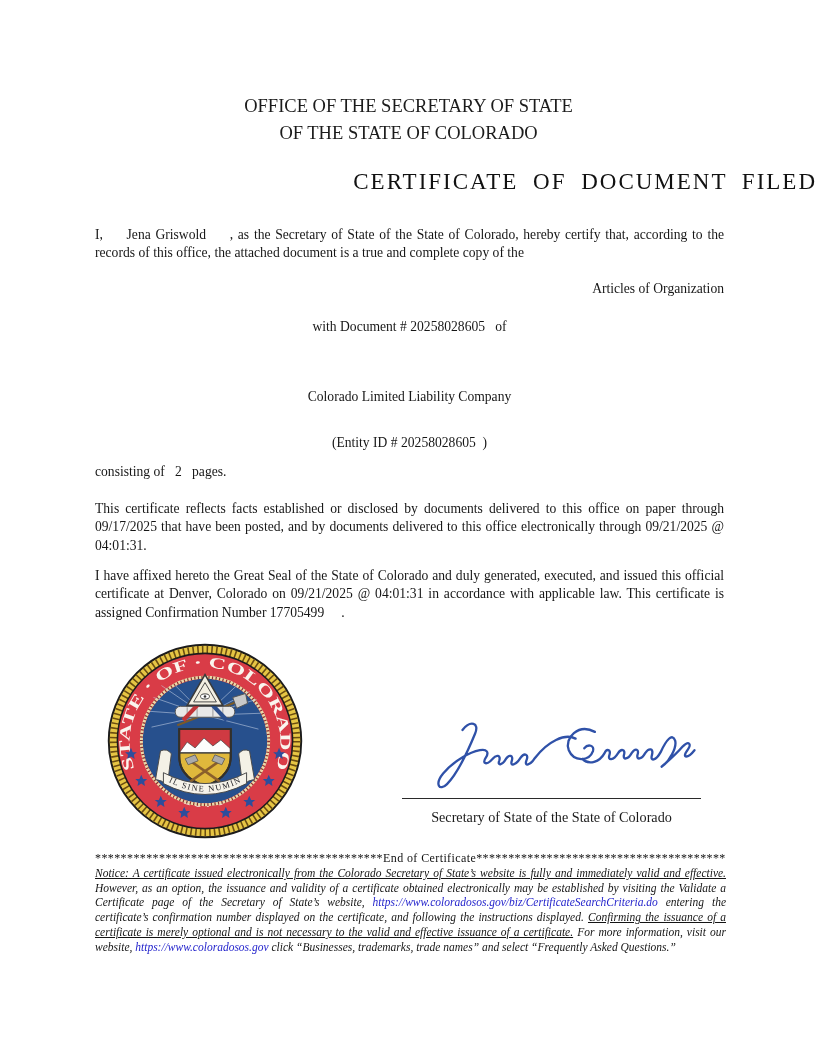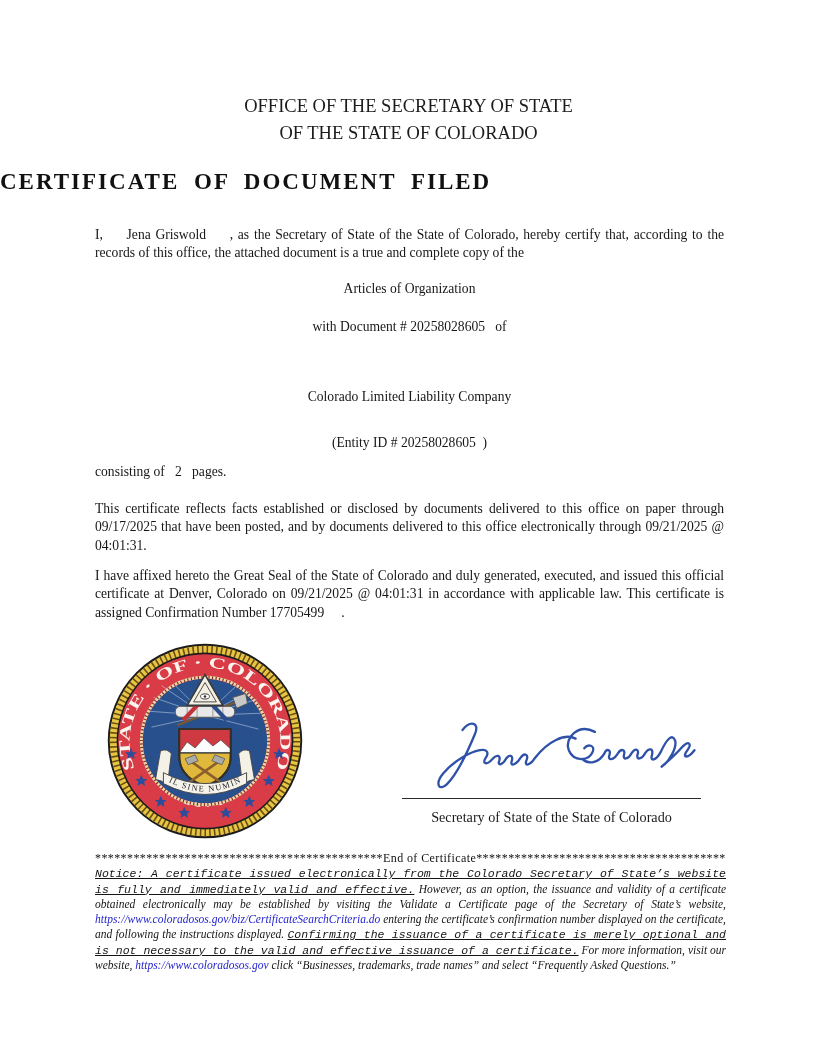--- a/index.html
+++ b/index.html
@@ -10,21 +10,21 @@
     font-family:"Liberation Serif", serif;
     color:#161616;
     overflow:hidden;
   }
   .doc-header{
     position:absolute;top:93px;left:0;width:100%;
     text-align:center;font-size:18.5px;line-height:27px;color:#1b1b1b;
   }
   .doc-title{
     position:absolute;top:169px;left:0;width:100%;
-    text-align:left;font-size:23px;font-weight:bold;
+    text-align:right;font-size:23px;font-weight:normal;
     letter-spacing:2px;word-spacing:7px;color:#111;
   }
   .para{
     position:absolute;left:95px;width:629px;
     font-size:13.6px;line-height:18.4px;text-align:justify;
   }
   .center-line{
     position:absolute;left:95px;width:629px;
     font-size:13.6px;text-align:center;
   }
@@ -39,39 +39,39 @@
   .end-line{
     position:absolute;left:95px;top:851px;width:630px;
     font-size:12px;white-space:nowrap;overflow:hidden;text-align:center;
     letter-spacing:0.4px;color:#111;
   }
   .notice{
     position:absolute;left:95px;top:866px;width:631px;
     font-size:11.5px;line-height:14.7px;font-style:italic;text-align:justify;
     color:#141414;
   }
-  .seg-underline{text-decoration:underline;font-family:Liberation Mono, monospace;}
+  .seg-underline{text-decoration:underline;}
   .seg-link{color:#2424cc;}
   .seg-value{white-space:pre;}
 </style>
 </head>
 <body>
 
 <div class="page">
 
   <div class="doc-header">
     <div>OFFICE OF THE SECRETARY OF STATE</div>
     <div>OF THE STATE OF COLORADO</div>
   </div>
 
   <div class="doc-title">CERTIFICATE OF DOCUMENT FILED</div>
 
   <div class="para" style="top:226px;"><span>I,&nbsp;&nbsp;&nbsp;&nbsp;&nbsp;</span><span class="seg-value">Jena Griswold</span><span>&nbsp;&nbsp;&nbsp;&nbsp;&nbsp;, as the Secretary of State of the State of Colorado, hereby certify that, according to the records of this office, the attached document is a true and complete copy of the</span></div>
 
-  <div class="center-line" style="top:281px;">Articles of Organization</div>
+  <div class="center-line" style="top:281px;text-align:right;">Articles of Organization</div>
 
   <div class="center-line" style="top:319px;"><span>with Document # </span><span class="seg-value">20258028605</span><span>&nbsp;&nbsp;&nbsp;of</span></div>
 
 
   <div class="center-line" style="top:389px;">Colorado Limited Liability Company</div>
 
   <div class="center-line" style="top:435px;"><span>(Entity ID # </span><span class="seg-value">20258028605</span><span>&nbsp;&nbsp;)</span></div>
 
   <div class="left-line" style="top:464px;"><span>consisting of&nbsp;&nbsp;&nbsp;</span><span class="seg-value">2</span><span>&nbsp;&nbsp;&nbsp;pages.</span></div>
 

